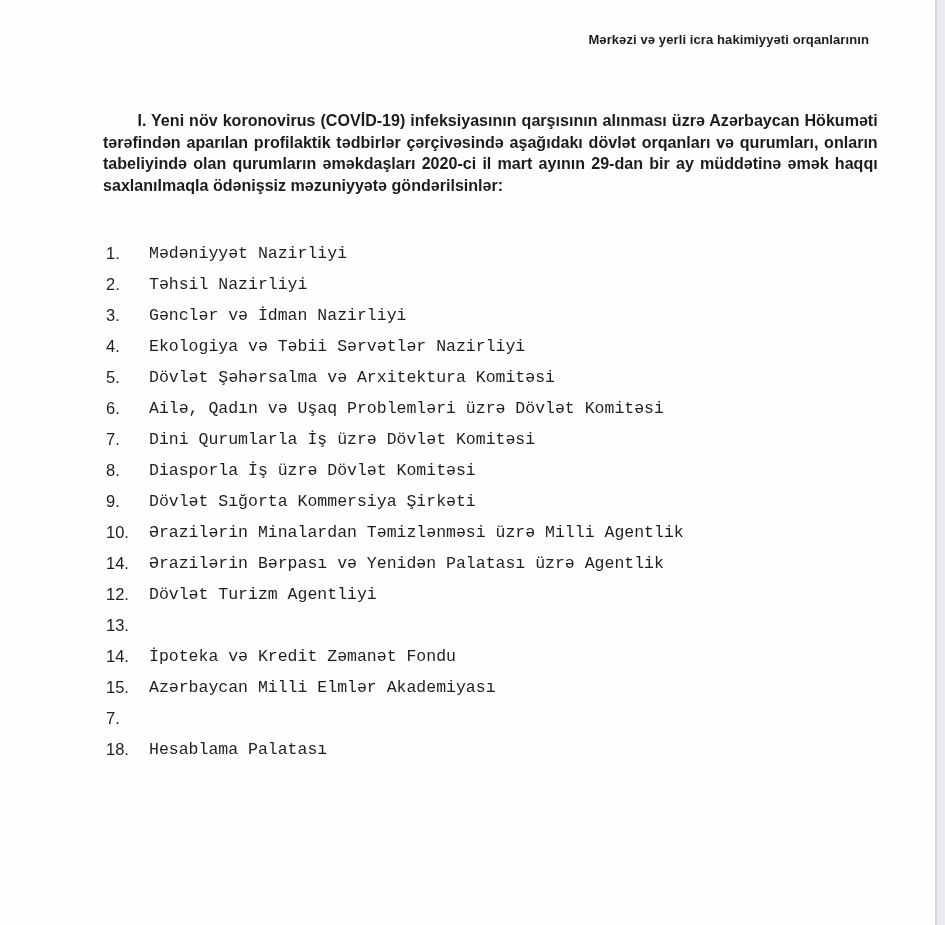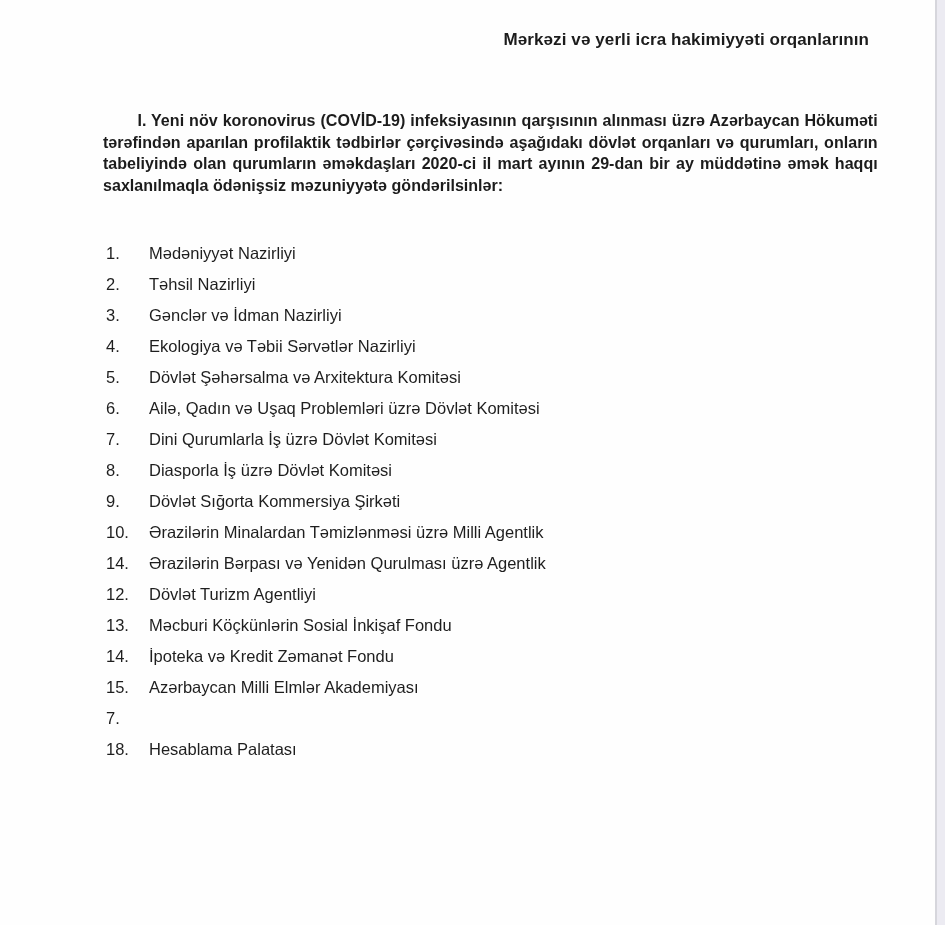--- a/index.html
+++ b/index.html
@@ -32,21 +32,21 @@
       background: #ecebf2;
       border-left: 2px solid #d6d6dc;
       box-sizing: border-box;
     }
     .addressee {
       position: absolute;
       right: 66px;
       top: 27px;
       text-align: left;
       font-weight: bold;
-      font-size: 17px;
+      font-size: 13px;
       line-height: 25px;
       color: #1c1c1c;
       letter-spacing: 0.1px;
     }
     .addressee div { white-space: nowrap; }
 
     .decree {
       position: absolute;
       left: 103px;
       top: 110px;
@@ -77,20 +77,21 @@
       font-size: 16.5px;
       color: #1e1e1e;
       white-space: nowrap;
     }
     .agency-list .num {
       display: inline-block;
       width: 43px;
     }
     .agency-list .label {
       display: inline-block;
+      font-family: Liberation Mono, monospace;
     }
   </style>
 </head>
 <body>
 
 <div class="page">
 
   <div class="addressee">
     <div>Mərkəzi və yerli icra hakimiyyəti orqanlarının</div>
   </div>
@@ -133,29 +134,28 @@
     <li>
         <span class="num">9.</span>
         <span class="label">Dövlət Sığorta Kommersiya Şirkəti</span>
       </li>
     <li>
         <span class="num">10.</span>
         <span class="label">Ərazilərin Minalardan Təmizlənməsi üzrə Milli Agentlik</span>
       </li>
     <li>
         <span class="num">14.</span>
-        <span class="label">Ərazilərin Bərpası və Yenidən Qurulması üzrə Agentlik</span>
+        <span class="label">Ərazilərin Bərpası və Yenidən Palatası üzrə Agentlik</span>
       </li>
     <li>
         <span class="num">12.</span>
         <span class="label">Dövlət Turizm Agentliyi</span>
       </li>
     <li>
         <span class="num">13.</span>
-        <span class="label">Məcburi Köçkünlərin Sosial İnkişaf Fondu</span>
       </li>
     <li>
         <span class="num">14.</span>
         <span class="label">İpoteka və Kredit Zəmanət Fondu</span>
       </li>
     <li>
         <span class="num">15.</span>
         <span class="label">Azərbaycan Milli Elmlər Akademiyası</span>
       </li>
     <li>

